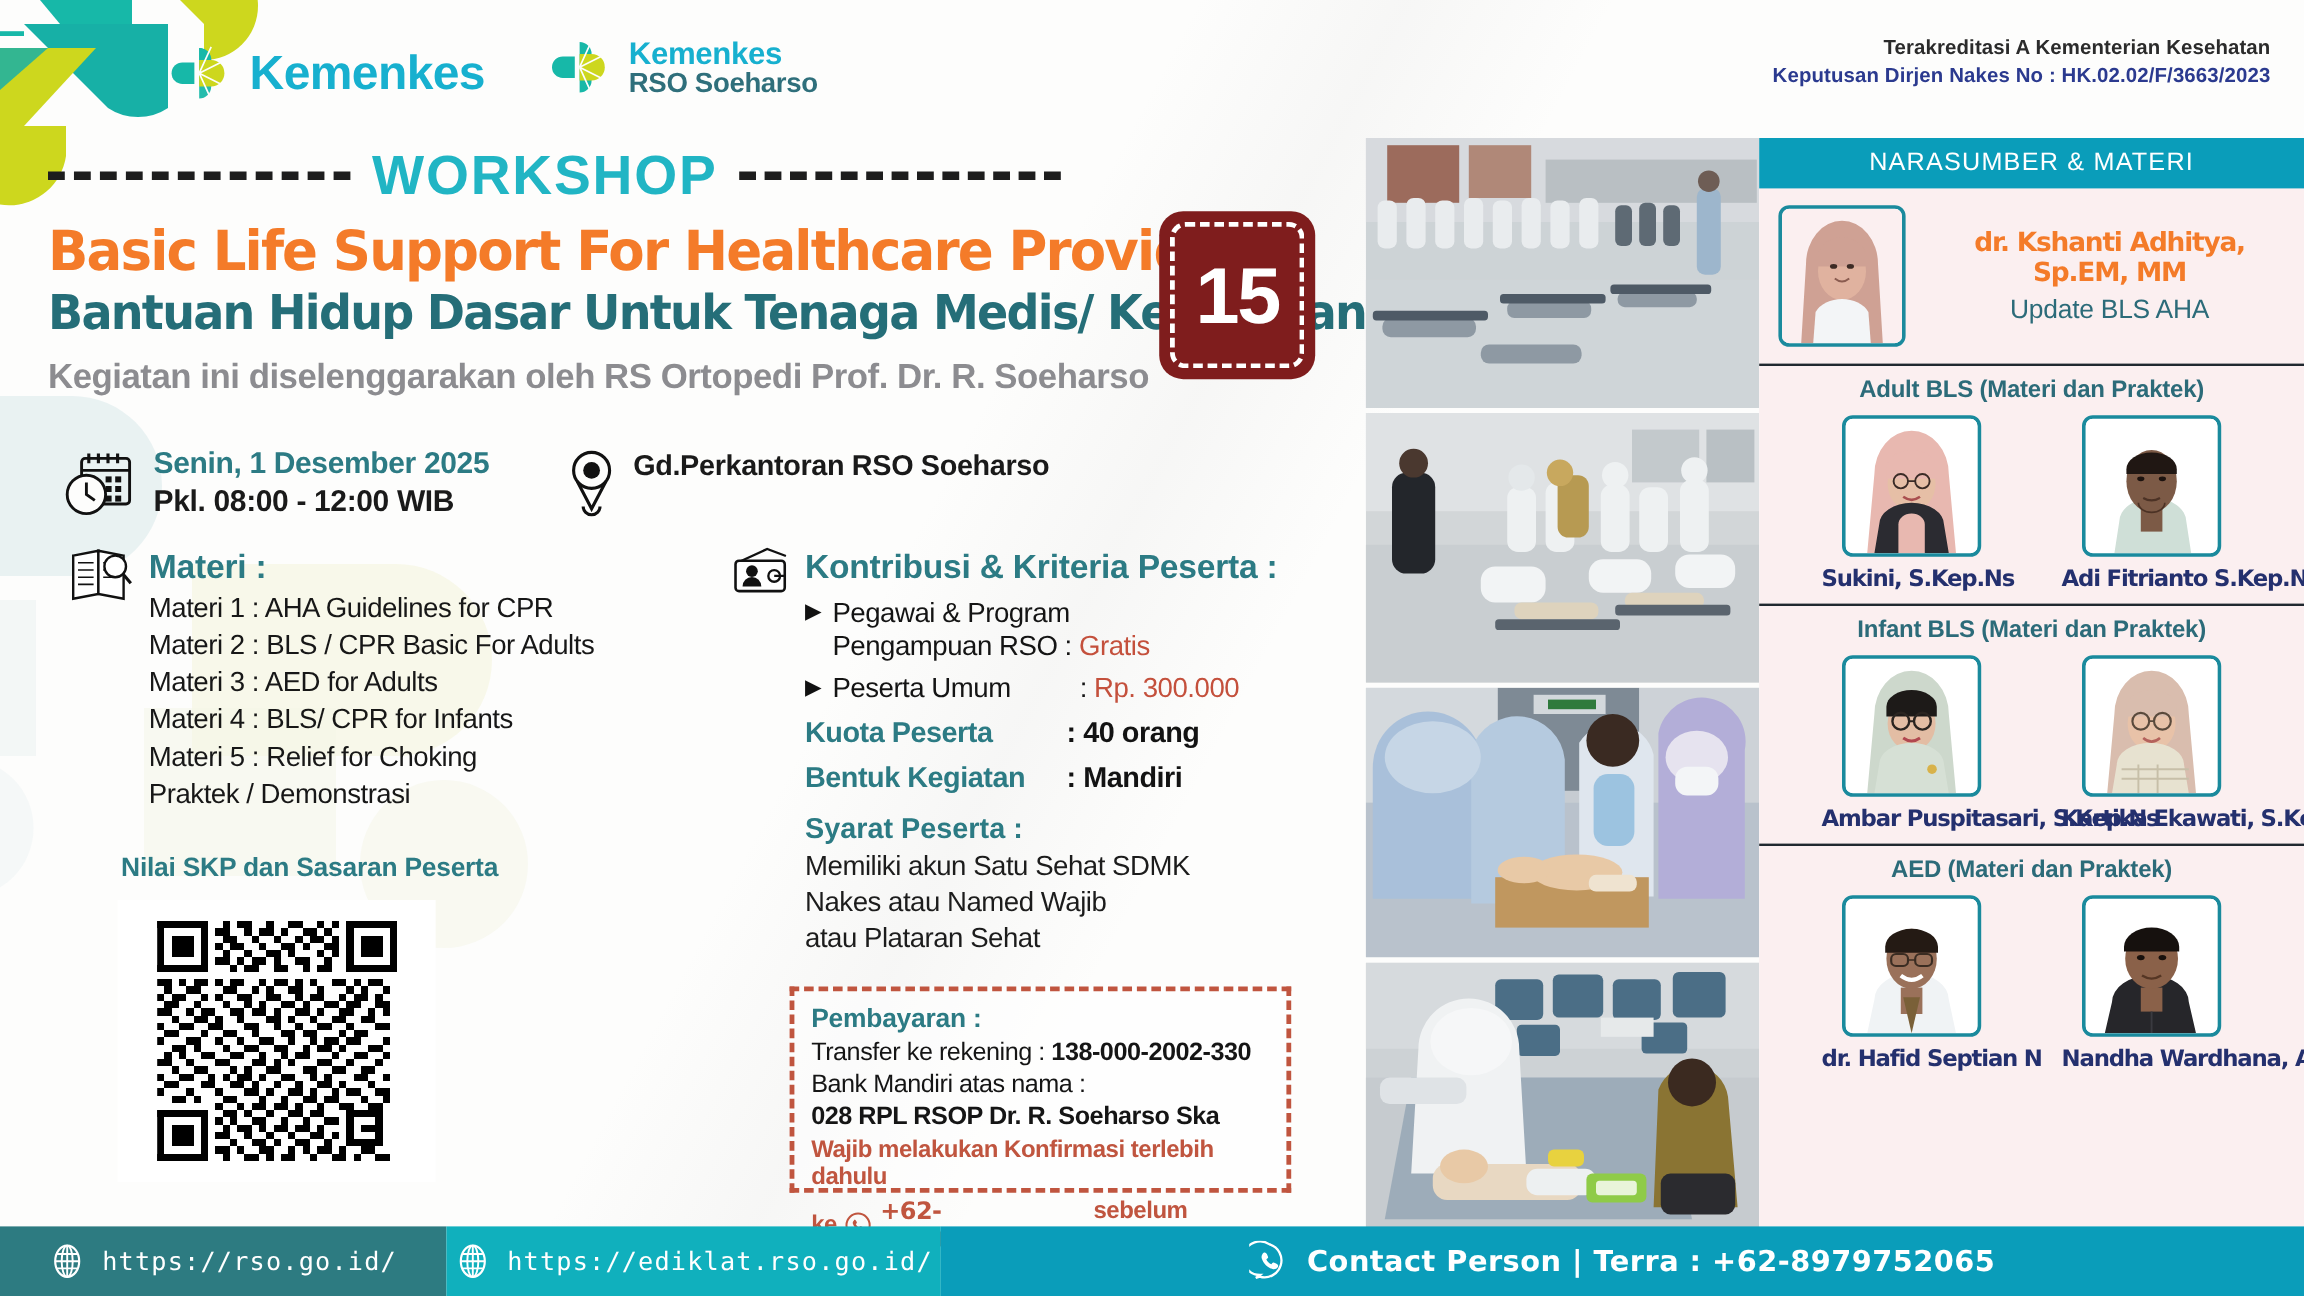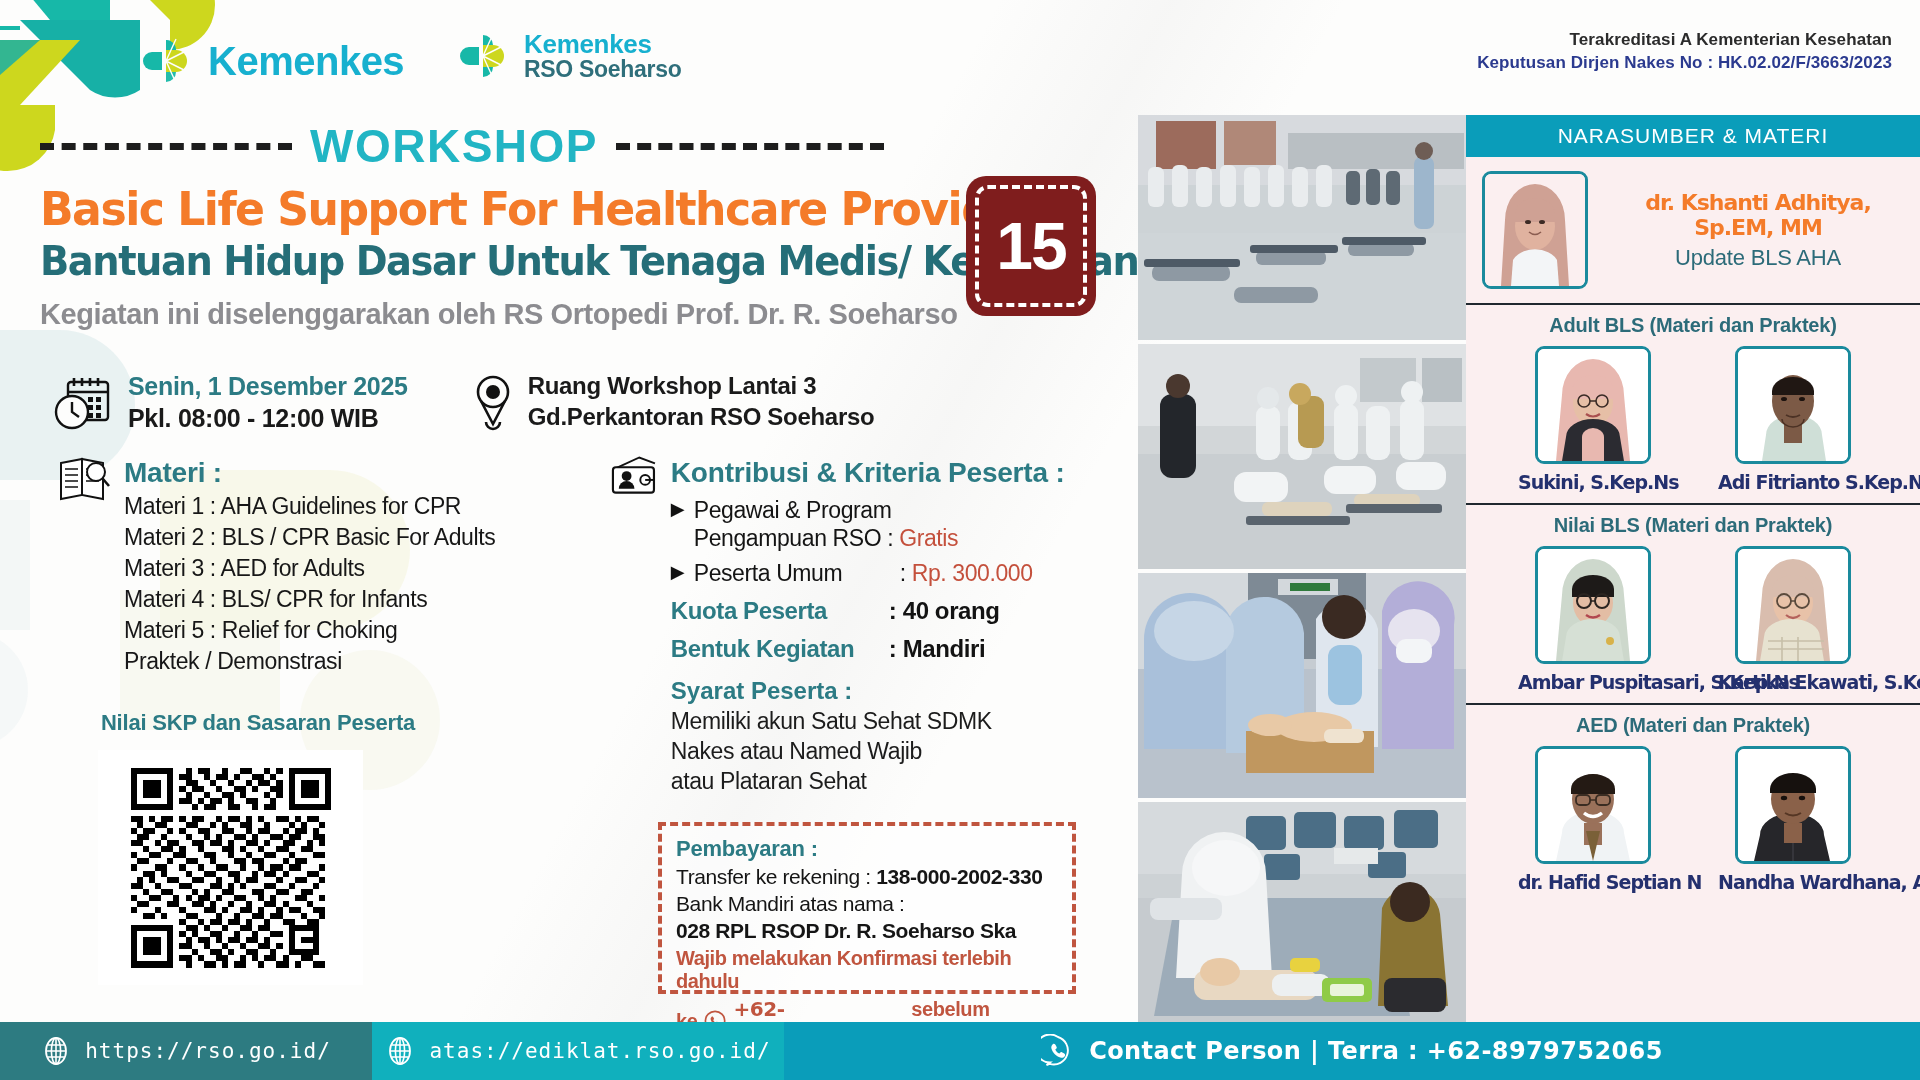--- a/index.html
+++ b/index.html
@@ -247,21 +247,20 @@
       </div>
     </div>
     <div class="ww-item loc">
       <svg class="ico" width="42" height="62" viewBox="0 0 42 62">
         <circle cx="21" cy="20" r="15" fill="none" stroke="#111" stroke-width="2.6"></circle>
         <circle cx="21" cy="20" r="7" fill="#111"></circle>
         <path d="M9 29 L21 52 L33 29" fill="none" stroke="#111" stroke-width="2.6"></path>
         <path d="M14 50 a7 7 0 0 0 14 0" fill="none" stroke="#111" stroke-width="2.6"></path>
       </svg>
       <div>
-        <div class="ww-p1">Ruang Workshop Lantai 3</div>
         <div class="ww-p2">Gd.Perkantoran RSO Soeharso</div>
       </div>
     </div>
   </div>
 
   <div class="materi">
     <svg width="52" height="46" viewBox="0 0 52 46">
       <path d="M3 8 L24 4 L24 40 L3 44 Z" fill="#fff" stroke="#111" stroke-width="2"></path>
       <path d="M45 8 L24 4 L24 40 L45 44 Z" fill="#fff" stroke="#111" stroke-width="2"></path>
       <path d="M7 14 H20 M7 20 H20 M7 26 H20 M7 32 H20" stroke="#111" stroke-width="1.3"></path>
@@ -829,21 +828,21 @@
               <path d="M48 66 q7 4 14 0" stroke="#4c3225" stroke-width="1.8" fill="none"></path>
               <path d="M44 70 a11 8 0 0 0 22 0" stroke="#4c3225" stroke-width="1.4" fill="none"></path>
             </svg>
           </div>
           <div class="pname">Adi Fitrianto S.Kep.Ns</div>
         </div>
       </div>
     </div>
 
     <div class="rsec">
-      <div class="rsec-title">Nilai BLS (Materi dan Praktek)</div>
+      <div class="rsec-title">Infant BLS (Materi dan Praktek)</div>
       <div class="prow">
         <div class="pcell">
           <div class="pbox">
             <svg class="portrait" viewBox="0 0 110 112">
               <rect width="110" height="112" fill="#ffffff"></rect>
               <path d="M24 46 a31 36 0 0 1 62 0 l6 66 -74 0 z" fill="#cdd8cc"></path>
               <ellipse cx="55" cy="54" rx="20" ry="23" fill="#e3bda4"></ellipse>
               <path d="M34 40 a21 14 0 0 1 42 0 l0 8 -42 0 z" fill="#1d1a18"></path>
               <path d="M28 88 a27 18 0 0 1 54 0 l4 24 -62 0 z" fill="#d6e0d5"></path>
               <circle cx="46" cy="52" r="7" fill="none" stroke="#2a2420" stroke-width="2"></circle>
@@ -926,21 +925,21 @@
         <span class="furl">https://rso.go.id/</span>
       </div>
     </div>
     <div class="f2">
       <div class="fcell">
         <svg width="30" height="30" viewBox="0 0 30 30">
           <ellipse cx="15" cy="15" rx="10" ry="13" fill="none" stroke="#fff" stroke-width="1.8"></ellipse>
           <ellipse cx="15" cy="15" rx="4.6" ry="13" fill="none" stroke="#fff" stroke-width="1.6"></ellipse>
           <path d="M5 15 H25 M6.6 9 H23.4 M6.6 21 H23.4 M15 2 V28" stroke="#fff" stroke-width="1.6"></path>
         </svg>
-        <span class="furl">atas://ediklat.rso.go.id/</span>
+        <span class="furl">https://ediklat.rso.go.id/</span>
       </div>
     </div>
     <div class="f3">
       <div class="fcell">
         <svg width="34" height="34" viewBox="0 0 34 34">
           <path d="M17 3 a14 14 0 1 0 -8 25.5 L5.5 31 l3.2-1.2 A14 14 0 0 0 17 3 z" fill="none" stroke="#fff" stroke-width="1.9"></path>
           <path d="M12 10 c1.4-.8 2.4 .4 2.9 1.5 l.7 1.5 c.4 .8 .1 1.4-.5 1.8 l-.8 .6 c.7 1.9 2.3 3.5 4.2 4.2 l.6-.8 c.4-.6 1-.9 1.8-.5 l1.5 .7 c1.1 .5 2.3 1.5 1.5 2.9 -.9 1.5-2.8 2.3-4.5 1.7 -4.2-1.3-7.6-4.7-8.9-8.9 -.6-1.7 .2-3.6 1.5-4.7 z" fill="#fff"></path>
         </svg>
         <span class="fcontact">Contact Person | Terra : +62-8979752065</span>
       </div>

